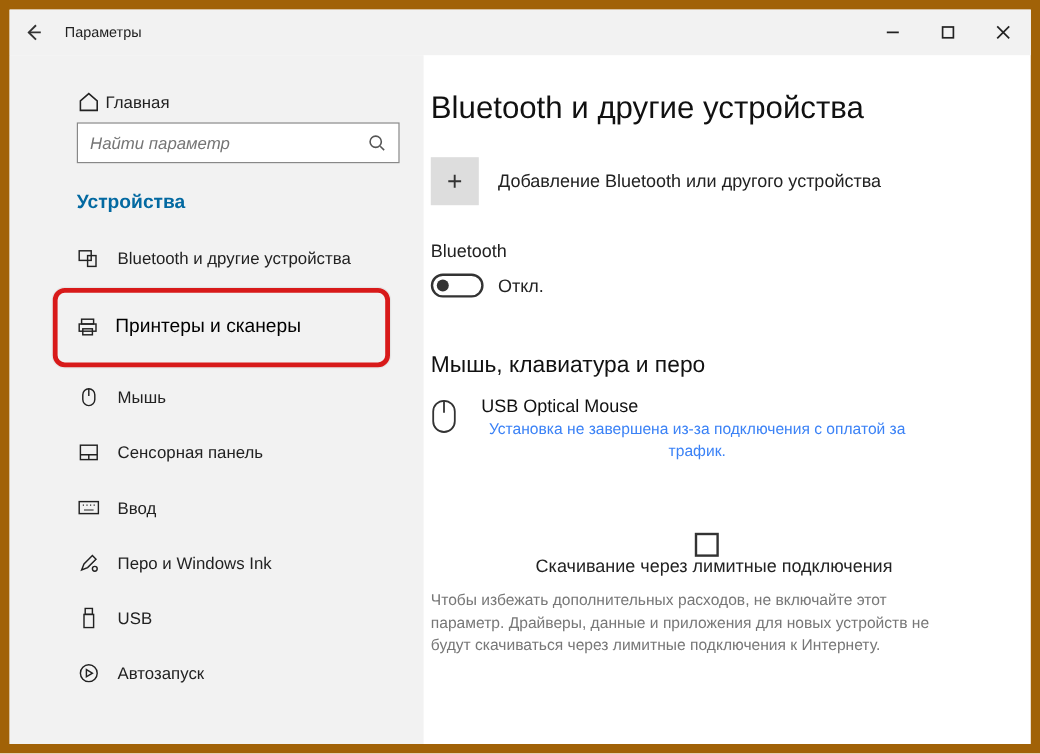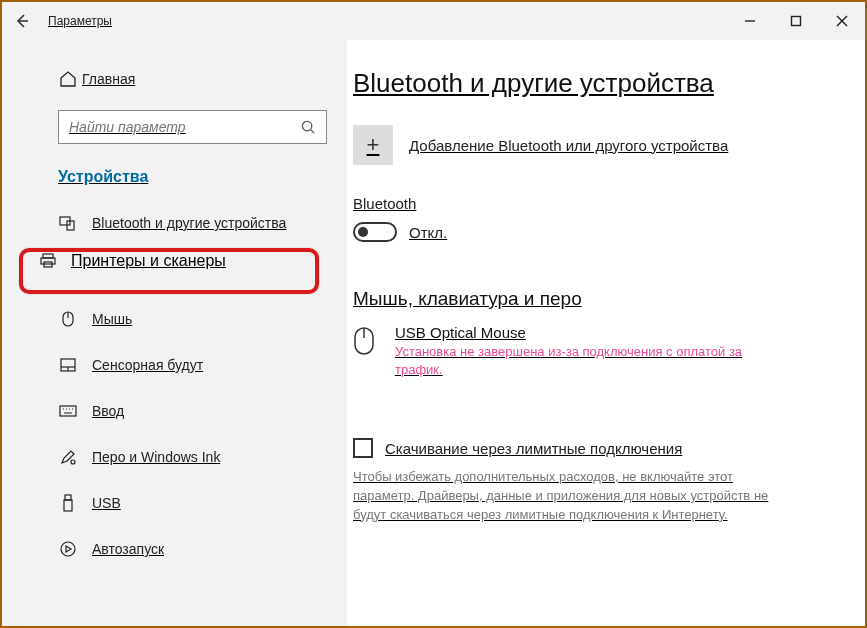--- a/index.html
+++ b/index.html
@@ -1,53 +1,53 @@
 <!DOCTYPE html>
 <html><head>
 <meta charset="utf-8">
 <style>
   * { box-sizing: border-box; margin: 0; padding: 0; }
   html, body { width: 867px; height: 628px; font-family: "Segoe UI", Arial, sans-serif; background: #fff; overflow: hidden; }
-  .window { width: 867px; height: 628px; border: 2px solid #a16207; display: flex; flex-direction: column; position: relative; text-decoration: underline; }
+  .window { width: 867px; height: 628px; border: 8px solid #a16207; display: flex; flex-direction: column; position: relative; }
   .titlebar { height: 38px; display: flex; align-items: center; background: #f2f2f2; }
   .back-btn { width: 40px; height: 38px; display: flex; align-items: center; justify-content: center; font-size: 18px; color: #333; }
   .title { font-size: 12px; color: #222; margin-left: 6px; }
   .win-controls { margin-left: auto; display: flex; }
   .win-btn { width: 46px; height: 38px; display: flex; align-items: center; justify-content: center; font-size: 14px; color: #222; }
   .body { flex: 1; display: flex; min-height: 0; }
   .sidebar { width: 345px; background: #f2f2f2; padding-top: 22px; overflow: hidden; }
   .home-row { display: flex; align-items: center; padding: 6px 20px 6px 56px; position: relative; height: 34px; }
   .home-row .icon { position: absolute; left: 56px; }
   .home-row .icon, .nav-item .icon { width: 20px; display: inline-flex; align-items: center; justify-content: center; }
   .home-text { margin-left: 30px; font-size: 14px; color: #222; }
-  .search-box { margin: 14px 20px 14px 56px; height: 34px; border: 1px solid #888; background: #fff; display: flex; align-items: center; padding: 0 10px; }
+  .search-box { margin: 0 20px 14px 56px; height: 34px; border: 1px solid #888; background: #fff; display: flex; align-items: center; padding: 0 10px; }
   .search-box input { flex: 1; border: none; outline: none; font-size: 14px; background: transparent; color: #666; font-style: italic; }
   .search-ico { color: #555; font-size: 14px; }
   .section-title { font-size: 16px; font-weight: 600; color: #0369a1; padding: 10px 20px 14px 56px; }
   .nav-item { display: flex; align-items: center; height: 46px; padding-left: 56px; position: relative; font-size: 14px; color: #222; }
   .nav-item .icon { margin-right: 14px; color: #222; }
-  .highlight-box { border: 4px solid #d81a1a; border-radius: 10px; margin: 2px 28px 2px 17px; height: 46px; display: flex; padding-left: 16px; box-shadow: 0 0 0 1px rgba(0,0,0,.05); }
+  .highlight-box { border: 4px solid #d81a1a; border-radius: 10px; margin: 2px 28px 2px 36px; height: 66px; display: flex; align-items: center; padding-left: 16px; box-shadow: 0 0 0 1px rgba(0,0,0,.05); }
   .highlight-box .icon { margin-right: 14px; }
   .content { flex: 1; padding: 28px 28px 10px 6px; overflow: hidden; }
   .page-title { font-size: 26px; font-weight: 400; color: #111; margin-bottom: 26px; }
   .add-row { display: flex; align-items: center; margin-bottom: 30px; }
   .add-tile { width: 40px; height: 40px; background: #ddd; display: flex; align-items: center; justify-content: center; font-size: 22px; color: #333; margin-right: 16px; }
   .add-text { font-size: 15px; color: #222; }
   .bt-label { font-size: 15px; color: #222; margin-bottom: 10px; }
   .toggle-row { display: flex; align-items: center; margin-bottom: 46px; }
   .toggle { width: 44px; height: 20px; border: 2px solid #333; border-radius: 12px; position: relative; margin-right: 12px; }
   .toggle::after { content: ""; position: absolute; left: 3px; top: 3px; width: 10px; height: 10px; background: #333; border-radius: 50%; }
   .toggle-text { font-size: 15px; color: #222; }
   .subhead { font-size: 19px; font-weight: 500; color: #111; margin-bottom: 14px; }
   .device-row { display: flex; align-items: flex-start; margin-bottom: 48px; }
   .mouse-ico { width: 28px; margin-right: 14px; margin-top: 2px; }
   .device-info { flex: 1; }
   .device-name { font-size: 15px; color: #111; margin-bottom: 2px; }
-  .device-sub { font-size: 13px; color: #ec4899; line-height: 1.35; max-width: 360px; }
-  .check-row { display: flex; align-items: center; margin-bottom: 10px; margin-top: 60px; }
+  .device-sub { font-size: 13px; color: #3b82f6; line-height: 1.35; max-width: 360px; text-align: center; }
+  .check-row { display: flex; align-items: center; margin-bottom: 10px; margin-top: 60px; flex-direction: column; }
   .checkbox { width: 20px; height: 20px; border: 2px solid #333; margin-right: 12px; }
   .check-label { font-size: 15px; color: #222; }
   .help-text { font-size: 13px; color: #777; line-height: 1.45; max-width: 440px; }
   svg { display: block; }
 </style>
 </head>
 <body>
 
 <div class="window">
   <div class="titlebar">
@@ -133,21 +133,21 @@
       </div>
 
       <div class="nav-item">
         <span class="icon">
             <svg width="18" height="16" viewBox="0 0 18 16">
               <rect x="2" y="2" width="14" height="12" stroke="#222" stroke-width="1.2" fill="none"></rect>
               <line x1="2" y1="10" x2="16" y2="10" stroke="#222" stroke-width="1.2"></line>
               <line x1="9" y1="10" x2="9" y2="14" stroke="#222" stroke-width="1.2"></line>
             </svg>
           </span>
-        <span>Сенсорная будут</span>
+        <span>Сенсорная панель</span>
       </div>
 
       <div class="nav-item">
         <span class="icon">
             <svg width="18" height="14" viewBox="0 0 18 14">
               <rect x="1" y="2" width="16" height="10" stroke="#222" stroke-width="1.2" fill="none"></rect>
               <line x1="4" y1="5" x2="5" y2="5" stroke="#222"></line>
               <line x1="7" y1="5" x2="8" y2="5" stroke="#222"></line>
               <line x1="10" y1="5" x2="11" y2="5" stroke="#222"></line>
               <line x1="13" y1="5" x2="14" y2="5" stroke="#222"></line>

